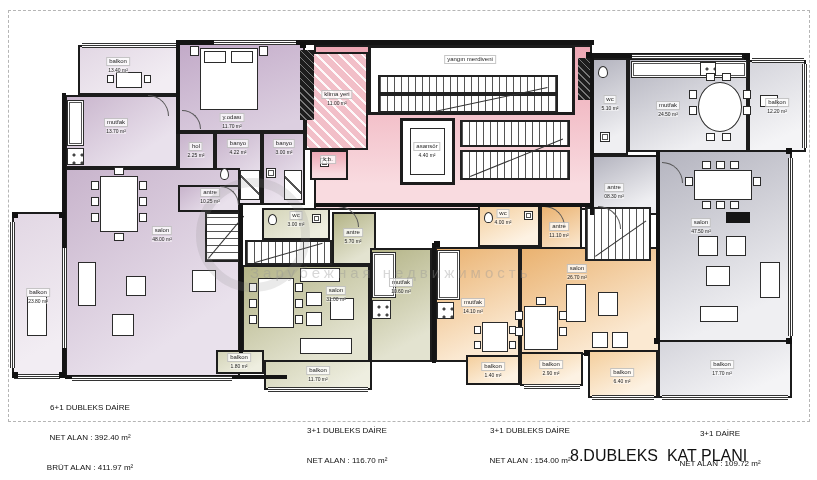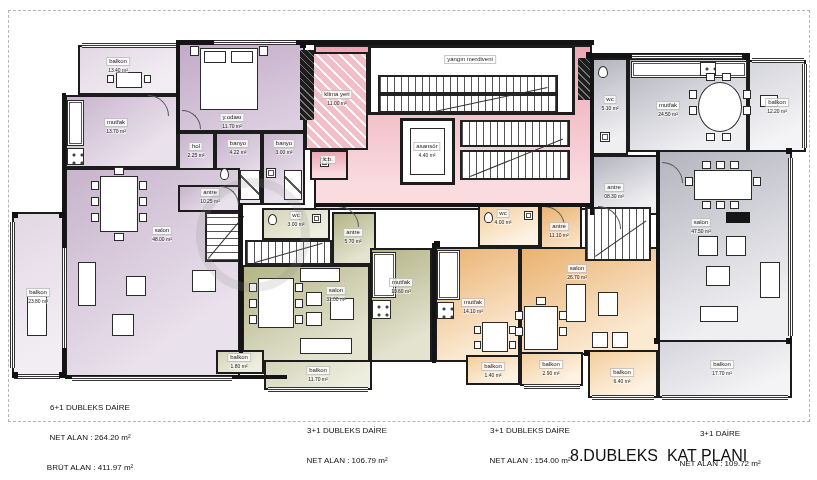--- a/index.html
+++ b/index.html
@@ -385,29 +385,30 @@
   <div class="lb" style="left:701px;top:218px;">
       <span class="nm">salon</span>
       <span class="ar">47.50 m²</span>
     </div>
   <div class="lb" style="left:722px;top:360px;">
       <span class="nm">balkon</span>
       <span class="ar">17.70 m²</span>
     </div>
 
   <div class="wm-circle" style="left:196px;top:178px;"></div>
+  <div class="wm wm-sub" style="left:250px;top:264px;">Зарубежная недвижимость</div>
 
   <div class="sum" style="left:15px;top:383px;width:150px;">
     <div>6+1 DUBLEKS DAİRE</div>
-    <div>NET ALAN : 264.20 m²</div>
+    <div>NET ALAN : 392.40 m²</div>
     <div>BRÜT ALAN : 411.97 m²</div>
   </div>
   <div class="sum" style="left:272px;top:406px;width:150px;">
     <div>3+1 DUBLEKS DAİRE</div>
-    <div>NET ALAN : 106.79 m²</div>
+    <div>NET ALAN : 116.70 m²</div>
     
   </div>
   <div class="sum" style="left:455px;top:406px;width:150px;">
     <div>3+1 DUBLEKS DAİRE</div>
     <div>NET ALAN : 154.00 m²</div>
     
   </div>
   <div class="sum" style="left:645px;top:409px;width:150px;">
     <div>3+1 DAİRE</div>
     <div>NET ALAN : 109.72 m²</div>

